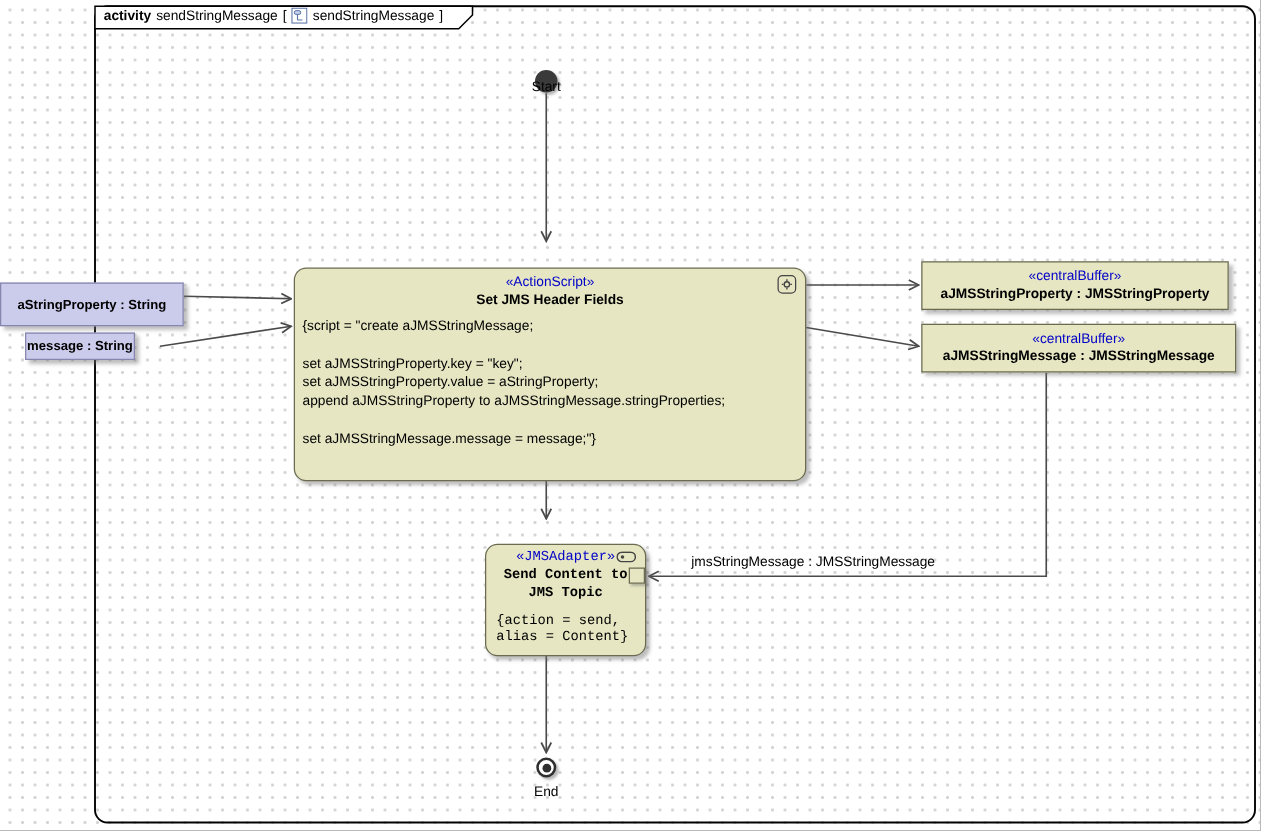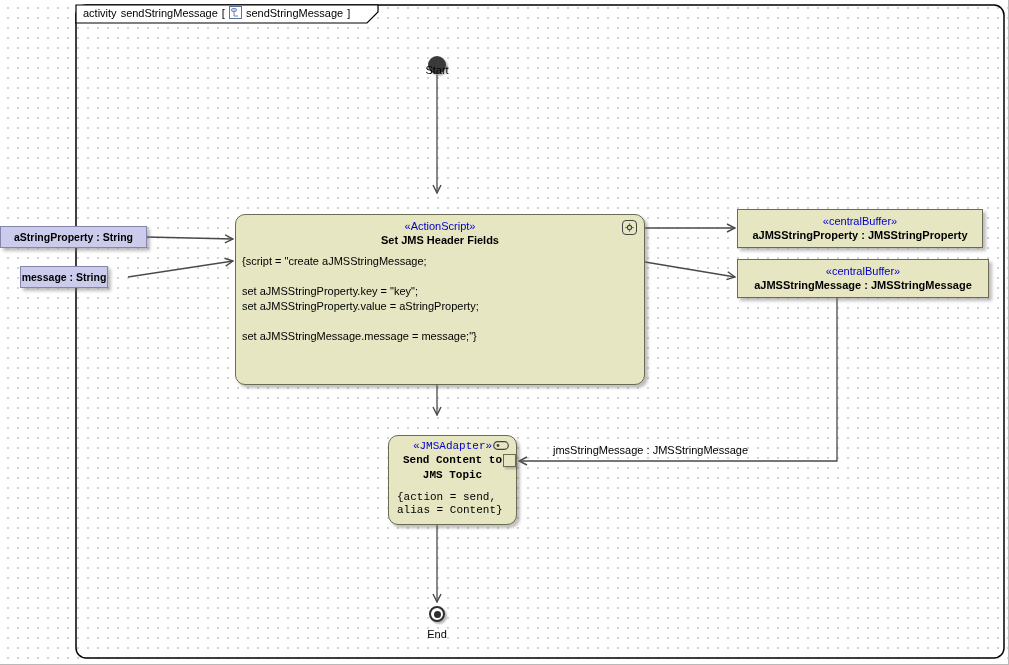--- a/index.html
+++ b/index.html
@@ -70,21 +70,21 @@
     background: var(--c-node-fill, #E6E6C3);
     border:1px solid var(--c-node-border, #6b6b52);
     box-shadow:2px 2px 2px rgba(110,110,110,0.45);
   }
 
   .tab-content {
     position:absolute; left:83px; top:6px; z-index:3;
     display:flex; align-items:center; gap:4px;
     font-size:11px; white-space:nowrap;
   }
-  .tab-keyword { font-weight:normal; }
+  .tab-keyword { font-weight:bold; }
 
   .corner-icon { position:absolute; top:5px; right:7px; display:flex; align-items:center; justify-content:center; }
   .script-icon-box {
     width:15px; height:15px; border:1.5px solid #444444; border-radius:4px;
     display:flex; align-items:center; justify-content:center; background:transparent;
   }
 </style>
 </head>
 <body>
 
@@ -137,26 +137,27 @@
         </svg>
       </span>
     </div>
     <div class="stereotype">«ActionScript»</div>
     <div class="node-title">Set JMS Header Fields</div>
     <div class="script-body">
       <div class="script-line">{script = "create aJMSStringMessage;</div>
       <div class="script-line"></div>
       <div class="script-line">set aJMSStringProperty.key = "key";</div>
       <div class="script-line">set aJMSStringProperty.value = aStringProperty;</div>
+      <div class="script-line">append aJMSStringProperty to aJMSStringMessage.stringProperties;</div>
       <div class="script-line"></div>
       <div class="script-line">set aJMSStringMessage.message = message;"}</div>
     </div>
   </div>
 
-  <div class="node param-box" style="left:0px; top:226px; width:147px; height:22px;">
+  <div class="node param-box" style="left:0px; top:226px; width:147px; height:35px;">
     <span>aStringProperty : String</span>
   </div>
   <div class="node param-box" style="left:20px; top:266px; width:88px; height:22px;">
     <span>message : String</span>
   </div>
 
   <div class="node khaki" style="left:737px; top:209px; width:246px; height:39px; display:flex; flex-direction:column; justify-content:center;">
     <div class="stereotype">«centralBuffer»</div>
     <div class="node-title">aJMSStringProperty : JMSStringProperty</div>
   </div>

